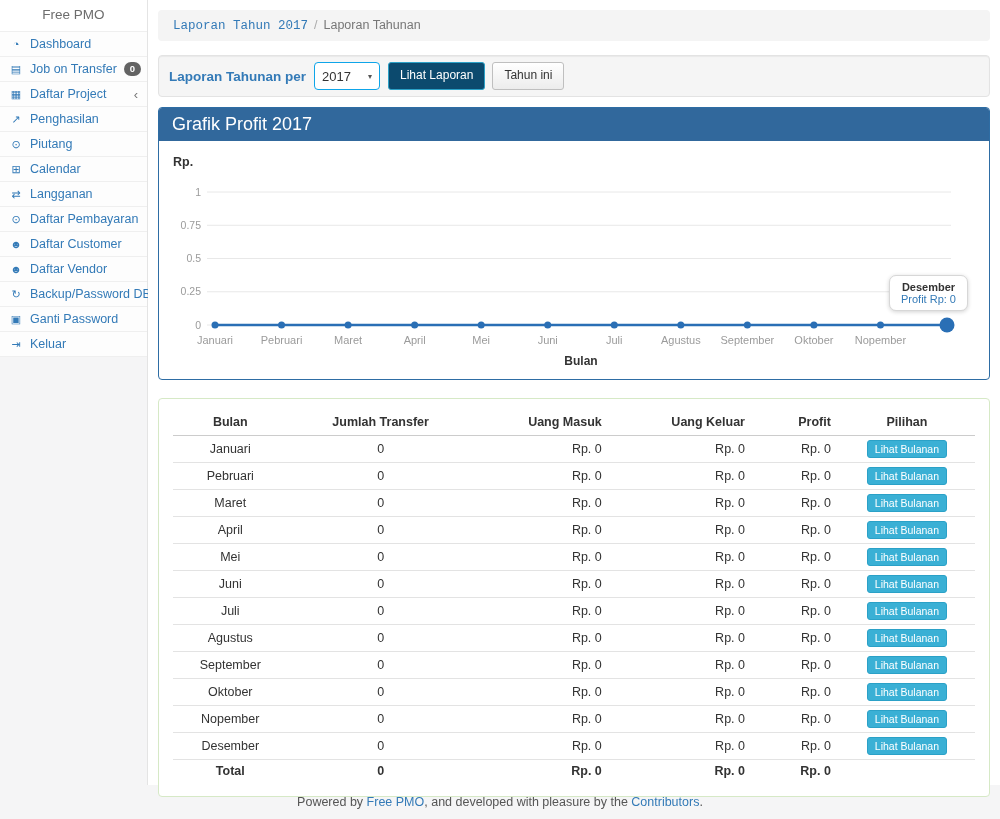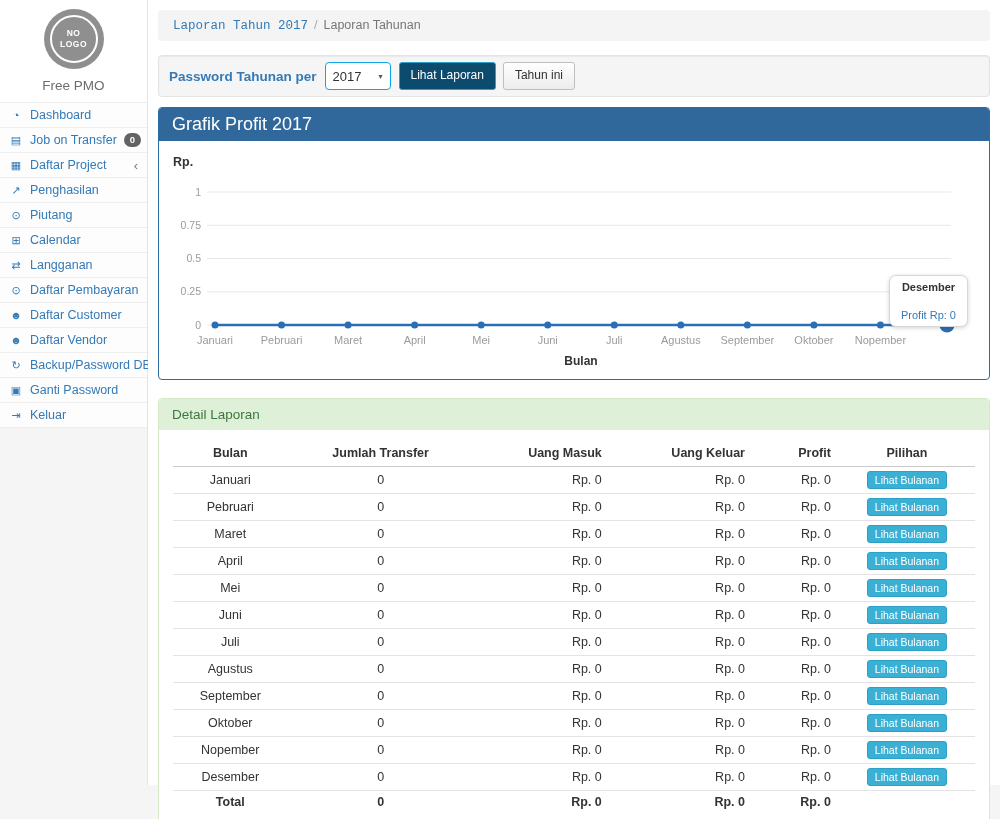--- a/index.html
+++ b/index.html
@@ -56,21 +56,21 @@
   .panel-primary>.panel-heading{background:#31689c;color:#fff;padding:6px 13px;font-size:18px;
     border-radius:3px 3px 0 0;}
   .panel-success{border:1px solid #d6e9c6;}
   .panel-success>.panel-heading{background:#dff0d8;color:#3c763d;padding:8px 13px;font-size:13.5px;
     border-radius:3px 3px 0 0;}
 
   .chart-body{position:relative;height:230px;padding:8px 12px 0;border-radius:0 0 3px 3px;}
   .chart-tooltip{position:absolute;right:21px;top:134px;background:#fff;border:1px solid #d7d7d7;
     border-radius:7px;padding:5px 11px;text-align:center;box-shadow:0 1px 4px rgba(0,0,0,.18);}
   .tt-title{font-weight:bold;font-size:11px;color:#333;}
-  .tt-value{font-size:11px;color:#337ab7;margin-top:16px;white-space:nowrap;text-align:center;}
+  .tt-value{font-size:11px;color:#337ab7;margin-top:0;white-space:nowrap;text-align:center;}
 
   .table-body{padding:10px 14px 14px;border-radius:0 0 3px 3px;}
   table.report{width:100%;border-collapse:collapse;font-size:12.5px;color:#333;table-layout:fixed;}
   table.report th{font-weight:bold;padding:6px 8px;border-bottom:1px solid #ccc;}
   table.report td{padding:4px 8px;border-top:1px solid #e3e3e3;}
   .t-c{text-align:center}.t-r{text-align:right}
   .total-row td{font-weight:bold;}
   .btn-xs{padding:2px 7px;font-size:10.5px;background:#3ab0d5;border:1px solid #2ba1c7;color:#fff;
     border-radius:3px;cursor:pointer;font-family:inherit;}
 
@@ -78,28 +78,20 @@
     font-size:12.5px;color:#555;}
   .footer a{color:#337ab7;text-decoration:none;cursor:pointer;}
 </style>
 </head>
 <body>
 
 <div class="main-row">
 
   <aside class="sidebar">
     <div class="sidebar-card">
-      <div class="logo-wrap">
-        <div class="logo-ring">
-          <div class="logo-core">
-            <span>NO</span>
-            <span>LOGO</span>
-          </div>
-        </div>
-      </div>
       <div class="brand">Free PMO</div>
       <nav class="side-menu" id="side-menu">
           <a class="side-item">
             <span class="s-icon">◔</span>
             <span class="s-label">Dashboard</span>
           </a>
           <a class="side-item">
             <span class="s-icon">▤</span>
             <span class="s-label">Job on Transfer</span>
             <span class="badge">0</span>
@@ -153,21 +145,21 @@
     </div>
   </aside>
 
   <main class="content">
 
     <div class="breadcrumb">
       <a>Laporan Tahun 2017</a><span class="bc-sep">/</span><span>Laporan Tahunan</span>
     </div>
 
     <div class="well">
-      <span class="filter-label">Password Tahunan per</span>
+      <span class="filter-label">Laporan Tahunan per</span>
       <span class="select-box">
         <span>2017</span>
         <span class="caret">▾</span>
       </span>
       <button class="btn btn-info">Lihat Laporan</button>
       <button class="btn btn-default">Tahun ini</button>
     </div>
 
     <div class="panel panel-primary">
       <div class="panel-heading">Grafik Profit 2017</div>
@@ -211,21 +203,20 @@
             <text x="410" y="216" text-anchor="middle" font-size="12" font-weight="bold" fill="#333" font-family="Liberation Sans, sans-serif">Bulan</text>
           </svg>
         <div class="chart-tooltip">
           <div class="tt-title">Desember</div>
           <div class="tt-value">Profit Rp: 0</div>
         </div>
       </div>
     </div>
 
     <div class="panel panel-success">
-      <div class="panel-heading">Detail Laporan</div>
       <div class="table-body">
         <table class="report" id="report-table">
             <thead>
               <tr>
                 <th class="t-c" style="width:14%">Bulan</th>
                 <th class="t-c" style="width:24%">Jumlah Transfer</th>
                 <th class="t-r" style="width:17%">Uang Masuk</th>
                 <th class="t-r" style="width:18%">Uang Keluar</th>
                 <th class="t-r" style="width:10%">Profit</th>
                 <th class="t-c" style="width:17%">Pilihan</th>

